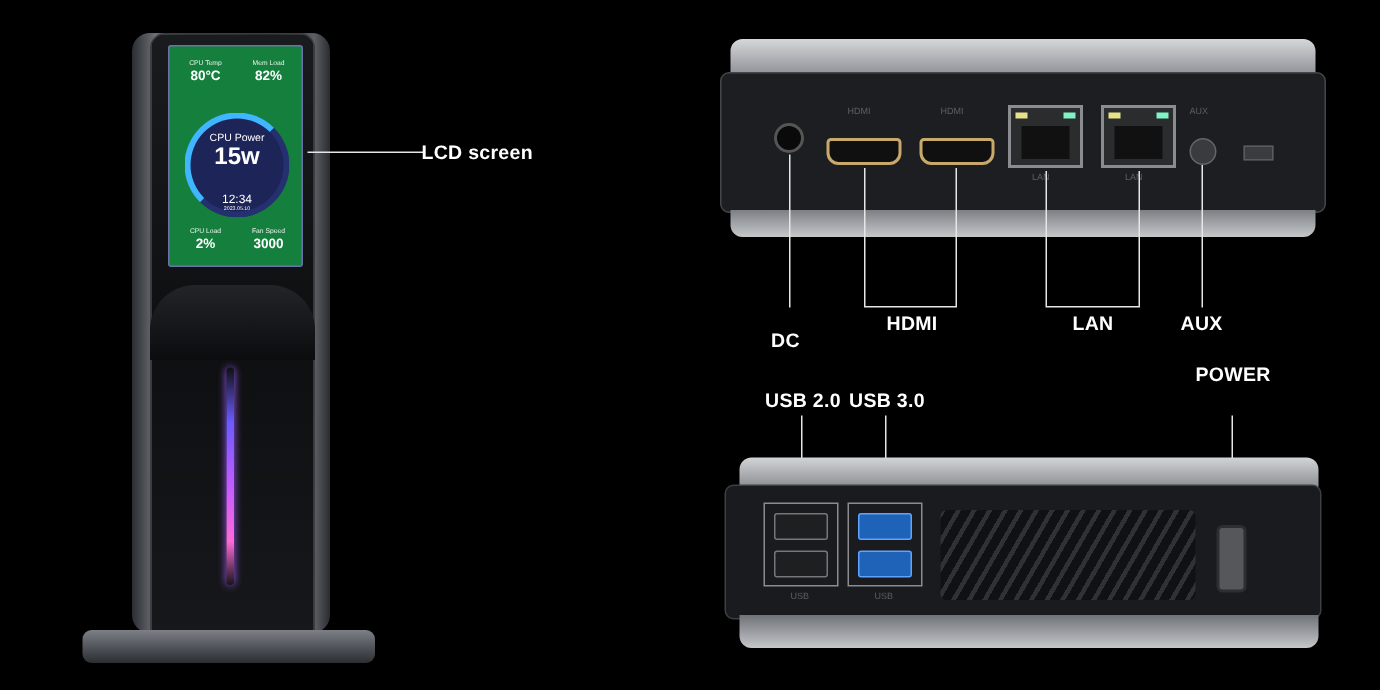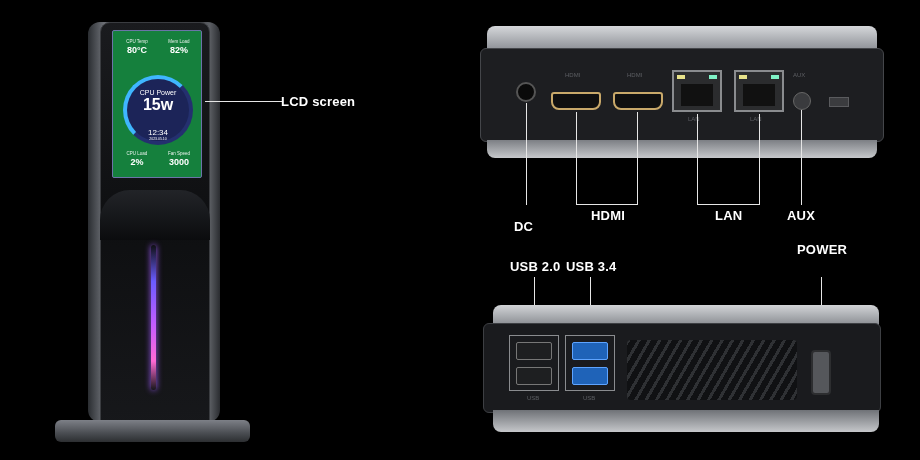--- a/index.html
+++ b/index.html
@@ -125,21 +125,21 @@
 <div class="line" style="left:697px;top:114px;width:1px;height:90px;"></div>
 <div class="line" style="left:759px;top:114px;width:1px;height:90px;"></div>
 <div class="line" style="left:697px;top:204px;width:63px;height:1px;"></div>
 <div class="line" style="left:801px;top:110px;width:1px;height:95px;"></div>
 <div class="label" style="left:514px;top:219px;">DC</div>
 <div class="label" style="left:591px;top:208px;">HDMI</div>
 <div class="label" style="left:715px;top:208px;">LAN</div>
 <div class="label" style="left:787px;top:208px;">AUX</div>
 
 <div class="label" style="left:510px;top:259px;">USB 2.0</div>
-<div class="label" style="left:566px;top:259px;">USB 3.4</div>
+<div class="label" style="left:566px;top:259px;">USB 3.0</div>
 <div class="label" style="left:797px;top:242px;">POWER</div>
 <div class="line" style="left:534px;top:277px;width:1px;height:58px;"></div>
 <div class="line" style="left:590px;top:277px;width:1px;height:58px;"></div>
 <div class="line" style="left:821px;top:277px;width:1px;height:73px;"></div>
 <div>
   <div class="box front-top"></div>
   <div class="box front-body"></div>
   <div class="box front-bottom"></div>
   <div class="usb-frame" style="left:509px;">
     <div class="usb usb2" style="top:6px;"></div>

